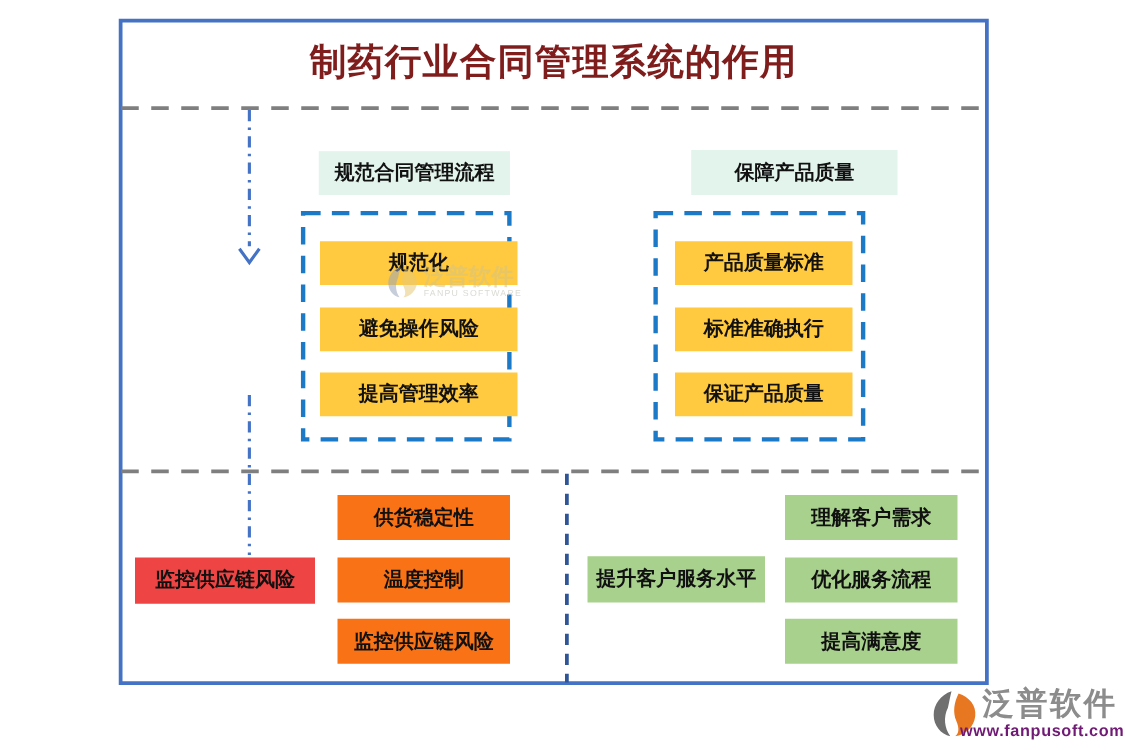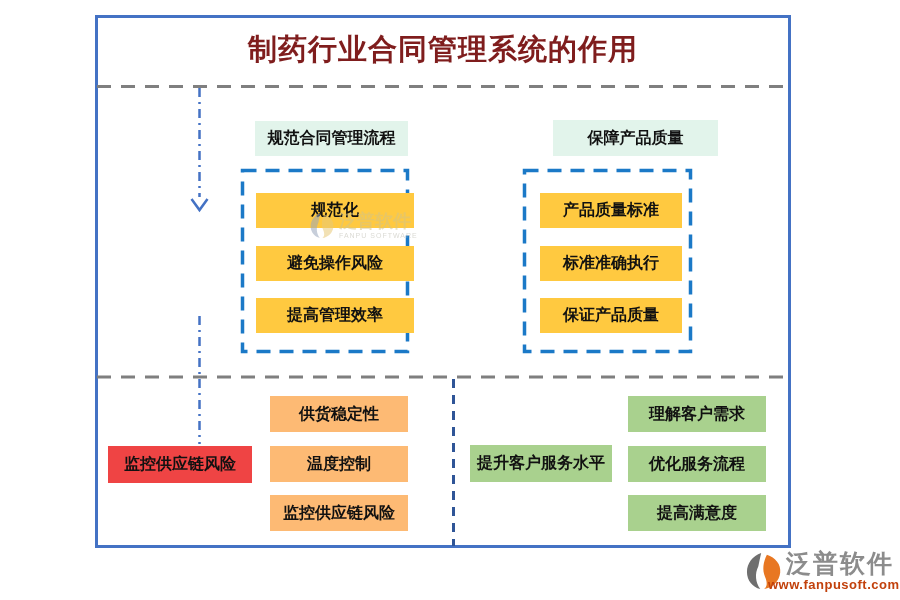--- a/index.html
+++ b/index.html
@@ -9,21 +9,21 @@
              border:3px solid #4472C4;box-sizing:border-box;}
   .title{position:absolute;left:95px;top:30px;width:696px;height:40px;
          display:flex;align-items:center;justify-content:center;
          font-size:29px;font-weight:bold;letter-spacing:1px;color:#7f1d1d;}
   .lines{position:absolute;left:0;top:0;width:900px;height:600px;pointer-events:none;}
   .pill{position:absolute;display:flex;align-items:center;justify-content:center;
         box-sizing:border-box;font-weight:bold;font-size:16px;color:#111;white-space:nowrap;}
   .mint{background:#E2F4EB;}
   .yellow{background:#FFC940;}
   .lblue{background:#ef4444;}
-  .litem{background:#fdba74;}
+  .litem{background:#f97316;}
   .green{background:#A9D18E;}
 
   .hdr-tl{left:255px;top:121px;width:153px;height:35px;}
   .hdr-tr{left:531px;top:120px;width:165px;height:36px;margin-left:22px;}
 
   .yl{left:256px;width:158px;height:35px;}
   .yr{left:540px;width:142px;height:35px;}
   .r1{top:193px;} .r2{top:246px;} .r3{top:298px;}
 
   .bl-label{left:108px;top:446px;width:144px;height:37px;}
@@ -35,21 +35,21 @@
   .watermark{position:absolute;left:310px;top:212px;display:flex;align-items:flex-start;
              gap:3px;opacity:.55;pointer-events:none;}
   .wm-text{display:flex;flex-direction:column;line-height:1;}
   .wm-main{font-size:18px;font-weight:bold;color:#D6C583;}
   .wm-sub{font-size:7px;letter-spacing:1px;color:#BdBCB0;margin-top:2px;}
 
   .footer-logo{position:absolute;left:746px;top:549px;width:150px;height:46px;}
   .fl-icon{position:absolute;left:0;top:2px;}
   .fl-name{position:absolute;left:40px;top:1px;font-size:25px;font-weight:bold;
            letter-spacing:2px;color:#8C8C8C;line-height:1.1;}
-  .fl-url{position:absolute;left:22px;top:28px;font-size:13px;color:#c2410c;
+  .fl-url{position:absolute;left:22px;top:28px;font-size:13px;color:#701a75;
           font-weight:bold;letter-spacing:.5px;text-decoration:none;}
 </style>
 </head>
 <body>
 
 <div class="canvas">
 
   <div class="outer-box"></div>
 
   <div class="title">制药行业合同管理系统的作用</div>

